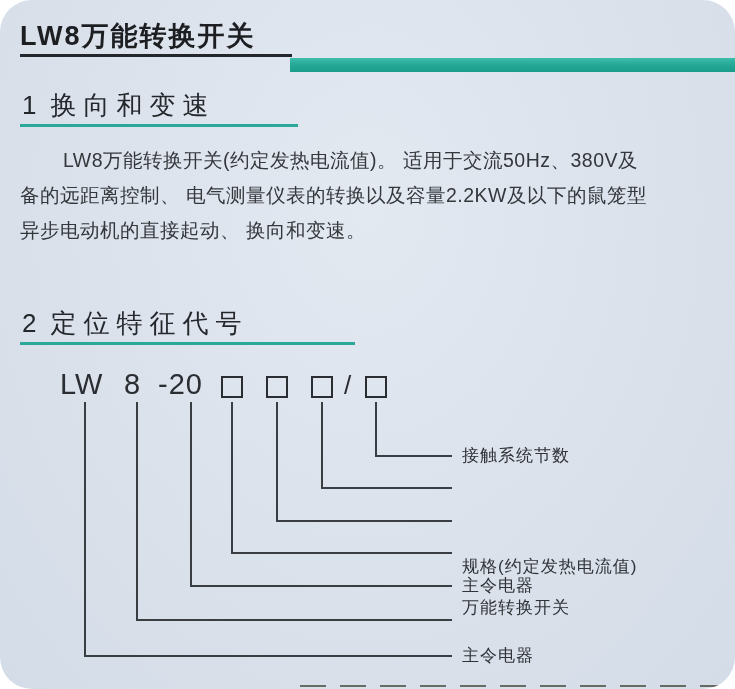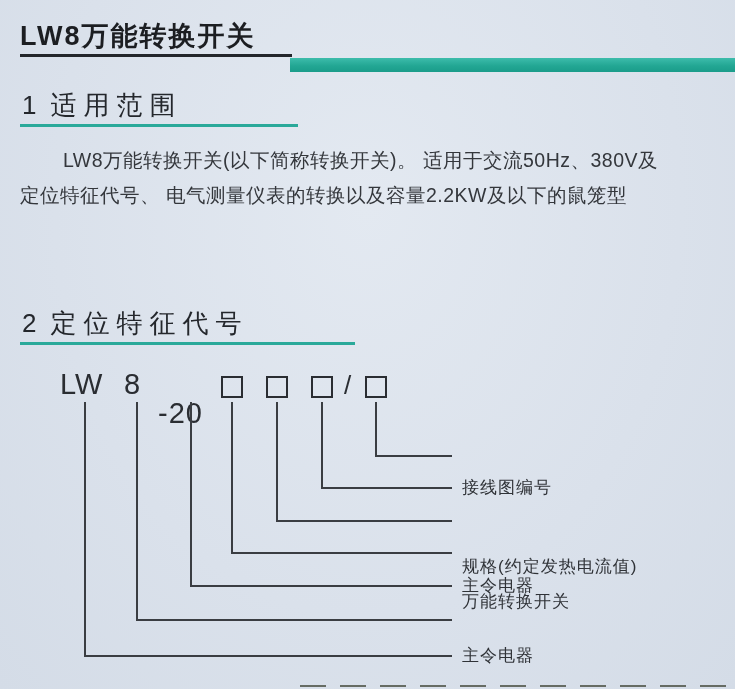--- a/index.html
+++ b/index.html
@@ -7,20 +7,21 @@
     padding: 0;
     font-family: "Liberation Sans", sans-serif;
   }
   .page {
     position: relative;
     width: 735px;
     height: 689px;
     background: radial-gradient(ellipse at 50% 30%, #e3e9f1 0%, #dae1eb 60%, #d4dce7 100%);
     overflow: hidden;
     color: #2b2e33;
+    border-radius: 32px;
   }
 
   
   .doc-title {
     position: absolute;
     left: 20px;
     top: 18px;
     font-size: 27px;
     font-weight: bold;
     letter-spacing: 2px;
@@ -135,39 +136,40 @@
 </head>
 <body>
 
 <div class="page">
 
   <div class="doc-title">LW8万能转换开关</div>
   <div class="title-underline"></div>
   <div class="teal-bar"></div>
 
   <div class="section-heading sec1-heading">
-    <span class="sec-num">1</span><span>适用范围</span>
+    <span class="sec-num">1</span><span>换向和变速</span>
   </div>
   <div class="section-underline sec1-underline"></div>
 
   <div class="body-paragraph">
-    <div class="line indent">LW8万能转换开关(以下简称转换开关)。 适用于交流50Hz、380V及</div>
-    <div class="line">定位特征代号、 电气测量仪表的转换以及容量2.2KW及以下的鼠笼型</div>
+    <div class="line indent">LW8万能转换开关(约定发热电流值)。 适用于交流50Hz、380V及</div>
+    <div class="line">备的远距离控制、 电气测量仪表的转换以及容量2.2KW及以下的鼠笼型</div>
+    <div class="line">异步电动机的直接起动、 换向和变速。</div>
   </div>
 
   <div class="section-heading sec2-heading">
     <span class="sec-num">2</span><span>定位特征代号</span>
   </div>
   <div class="section-underline sec2-underline"></div>
 
   <div class="diagram">
 
     <div class="model-part" style="left:60px;">LW</div>
     <div class="model-part" style="left:124px;">8</div>
-    <div class="model-part" style="left:158px;margin-top:29px;">-20</div>
+    <div class="model-part" style="left:158px;">-20</div>
     <div class="ph-box" style="left:221px;"></div>
     <div class="ph-box" style="left:266px;"></div>
     <div class="ph-box" style="left:311px;"></div>
     <div class="model-part" style="left:344px; font-size:26px; top:8px;">/</div>
     <div class="ph-box" style="left:365px;"></div>
 
     <div class="vline" style="left:375px; top:40px; height:53px;"></div>
     <div class="vline" style="left:321px; top:40px; height:85px;"></div>
     <div class="vline" style="left:276px; top:40px; height:118px;"></div>
     <div class="vline" style="left:231px; top:40px; height:150px;"></div>
@@ -176,21 +178,21 @@
     <div class="vline" style="left:84px;  top:40px; height:253px;"></div>
 
     <div class="hline" style="left:375px; top:93px;  width:77px;"></div>
     <div class="hline" style="left:321px; top:125px; width:131px;"></div>
     <div class="hline" style="left:276px; top:158px; width:176px;"></div>
     <div class="hline" style="left:231px; top:190px; width:221px;"></div>
     <div class="hline" style="left:190px; top:223px; width:262px;"></div>
     <div class="hline" style="left:136px; top:257px; width:316px;"></div>
     <div class="hline" style="left:84px;  top:293px; width:368px;"></div>
 
-    <div class="diag-label" style="top:114px;">接线图编号</div>
+    <div class="diag-label" style="top:82px;">接触系统节数</div>
     <div class="diag-label" style="top:193px;">规格(约定发热电流值)</div>
     <div class="diag-label" style="top:212px;">主令电器</div>
-    <div class="diag-label" style="top:228px;">万能转换开关</div>
+    <div class="diag-label" style="top:234px;">万能转换开关</div>
     <div class="diag-label" style="top:282px;">主令电器</div>
   </div>
 
   <div class="scan-artifact"></div>
 </div>
 
 </body></html>

